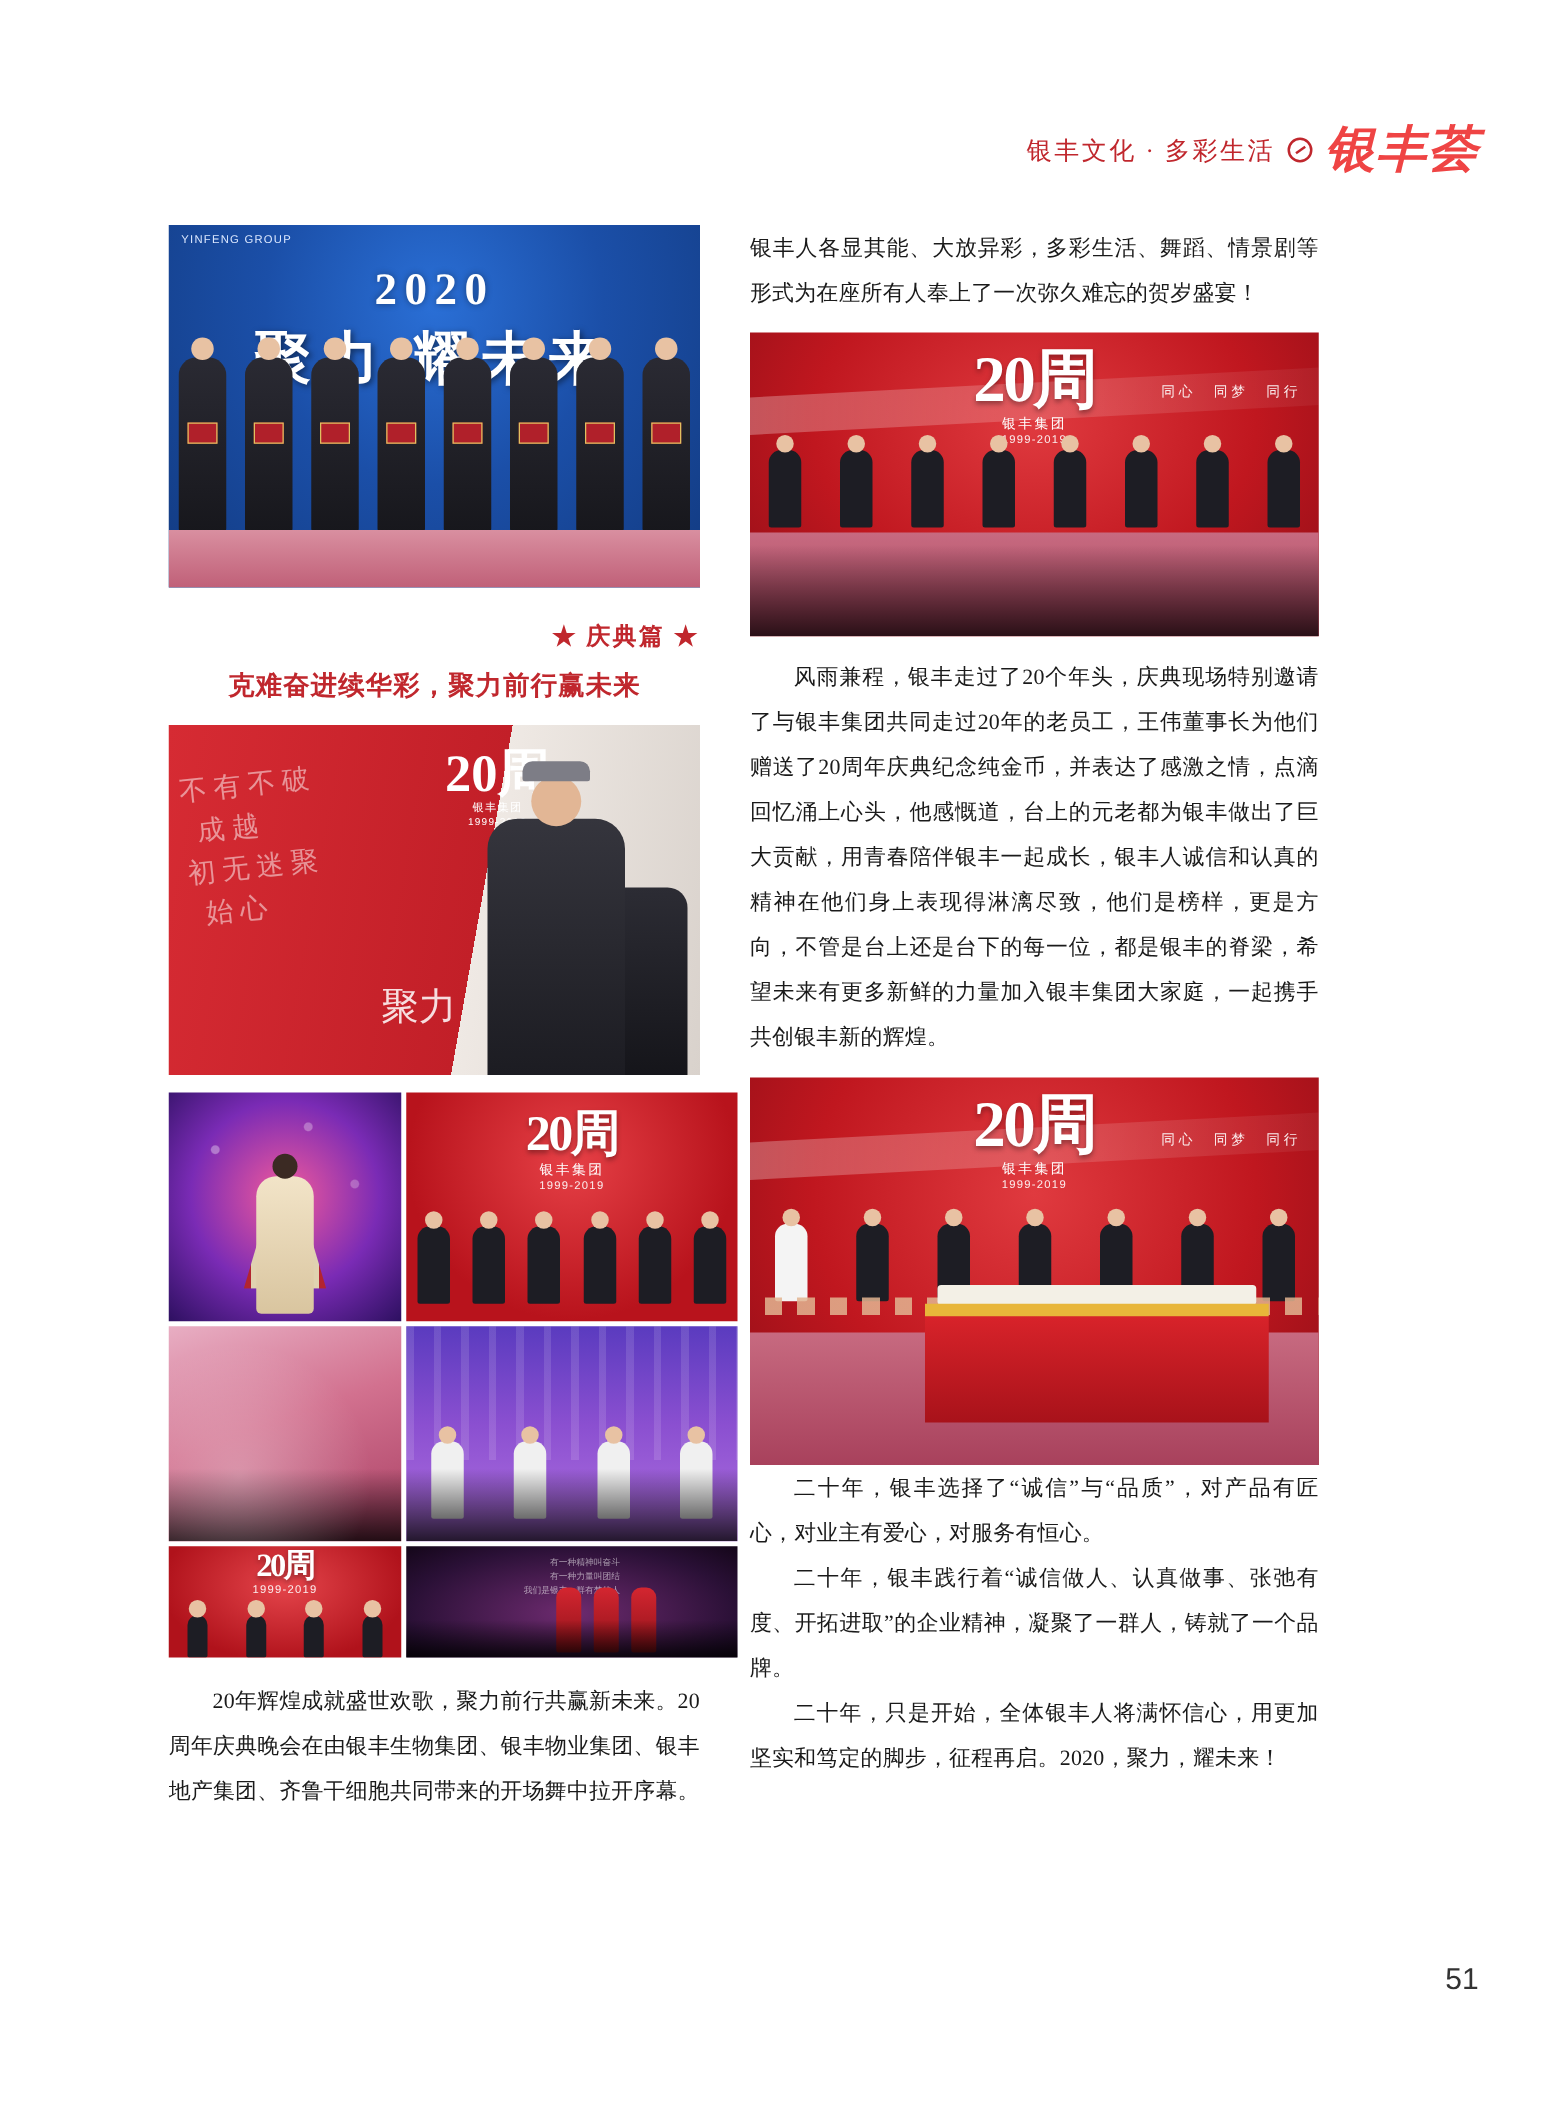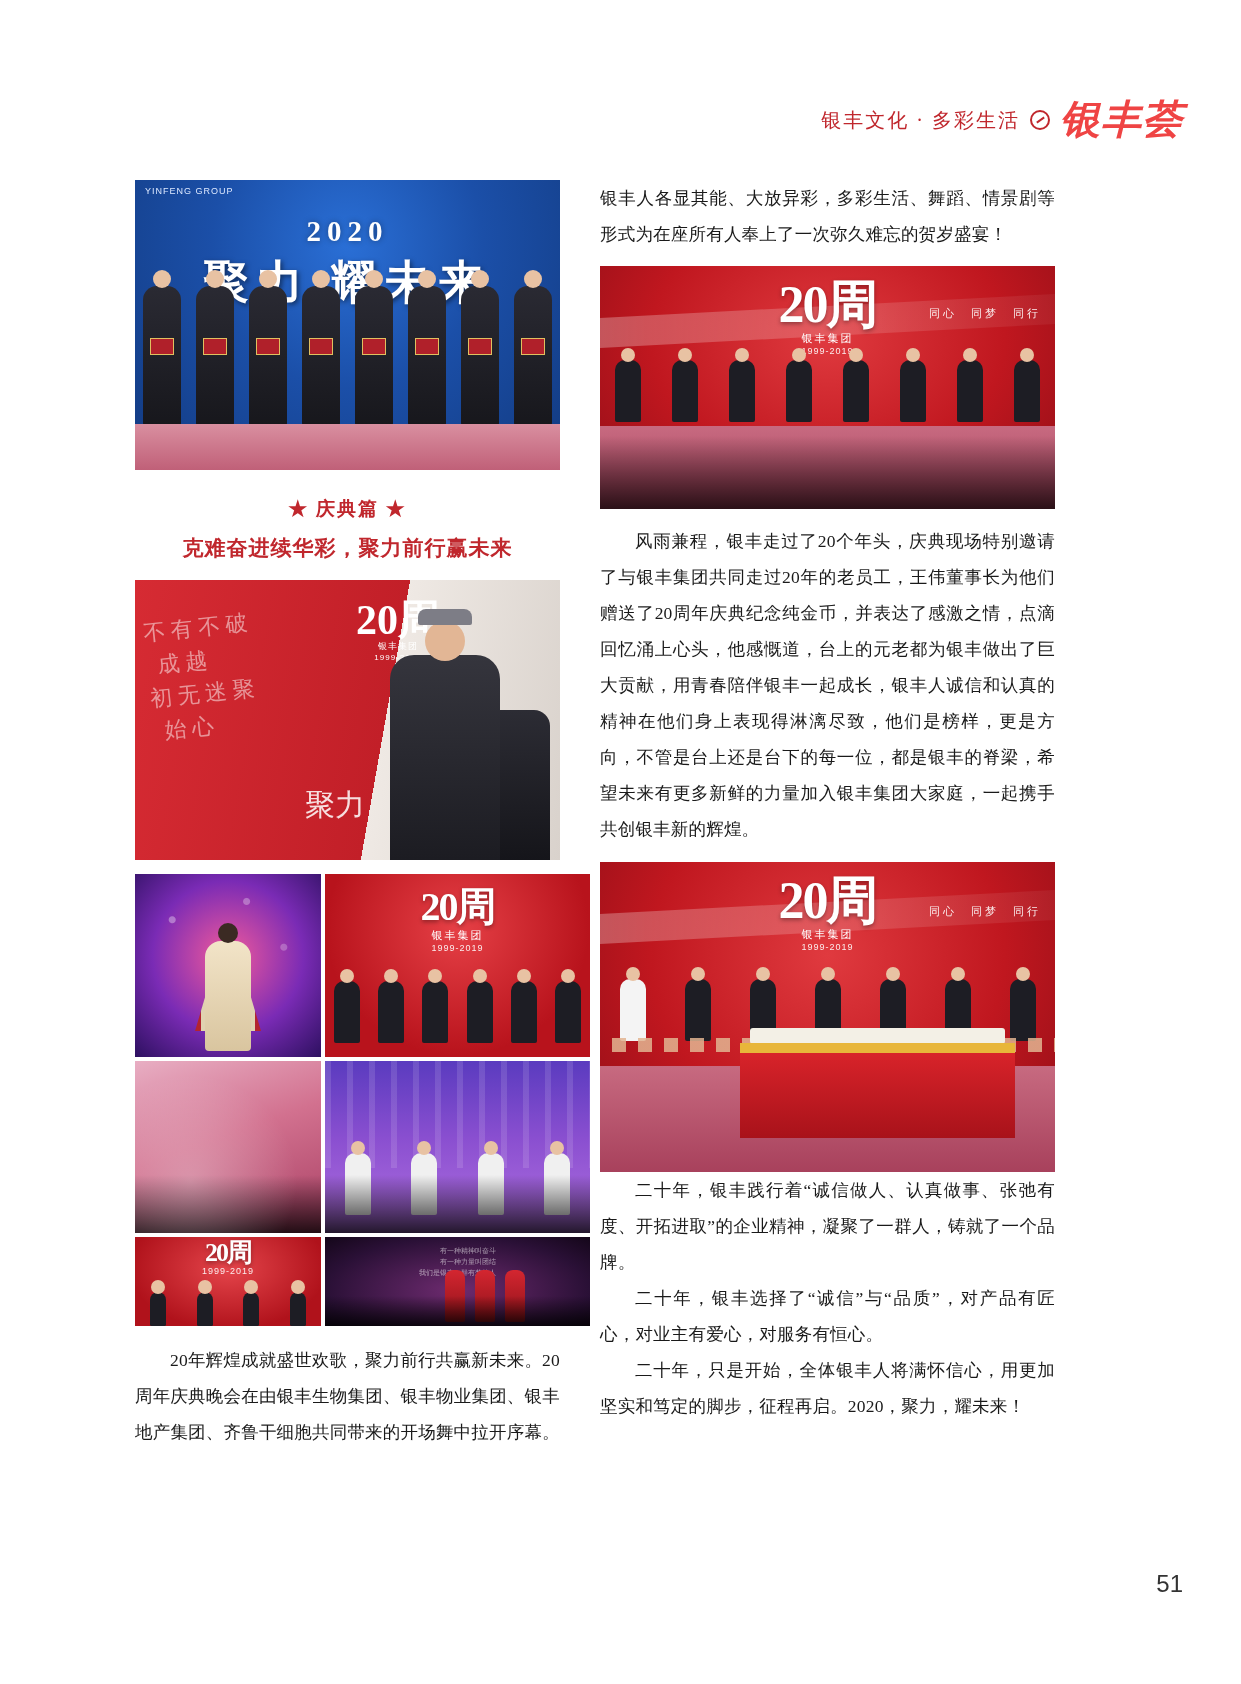--- a/index.html
+++ b/index.html
@@ -49,21 +49,21 @@
   
   .ph1 { height:290px; background:
       radial-gradient(ellipse at 50% 22%, #2a6fd6 0%, #1b4fa8 45%, #123a80 100%);
   }
   .ph1 .banner {
     position:absolute; left:0; right:0; top:10px; height:135px;
     display:flex; flex-direction:column; align-items:center; justify-content:center;
     color:#fff;
   }
   .ph1 .y2020 {
-    font-family:"Liberation Serif", serif; font-size:29px; font-weight:bold;
+    font-family:"Liberation Serif", serif; font-size:36px; font-weight:bold;
     letter-spacing:6px; color:#ffffff; text-shadow:0 0 6px rgba(0,0,0,.4);margin-top:13px;
   }
   .ph1 .slogan {
     font-family:"Liberation Serif", serif; font-size:46px; font-weight:bold;
     letter-spacing:8px; margin-top:4px;
     text-shadow:2px 2px 5px rgba(0,0,0,.5);
   }
   .ph1 .tinyLogo{
     position:absolute; left:10px; top:6px; font-size:9px; color:#dce8ff;
     letter-spacing:1px;
@@ -159,21 +159,21 @@
     position:absolute; right:10px; bottom:0; width:70px; height:150px;
     background:linear-gradient(#2c2c34,#15151a); border-radius:16px 16px 0 0;
   }
   .ph-sign .bg3{
     position:absolute; right:95px; bottom:0; width:62px; height:140px;
     background:linear-gradient(#34343c,#1a1a20); border-radius:14px 14px 0 0;
   }
 
   
   .cap-star {
-    text-align:center; color:#c0272d; font-weight:bold;
+    text-align:right; color:#c0272d; font-weight:bold;
     font-family:"Liberation Serif", serif;
     font-size:19px; letter-spacing:2px; margin:26px 0 12px;
   }
   .cap-sub {
     text-align:center; color:#c0272d; font-weight:bold;
     font-family:"Liberation Serif", serif;
     font-size:21px; letter-spacing:1px; margin-bottom:18px;
   }
 
   
@@ -425,19 +425,19 @@
         <div class="q"></div>
           <div class="q"></div>
           <div class="q"></div>
           <div class="q"></div>
       </div>
       <div class="hands"></div>
       <div class="cake"></div>
       <div class="table"></div>
     </div>
 
+    <p class="bt indent">二十年，银丰选择了“诚信”与“品质”，对产品有匠心，对业主有爱心，对服务有恒心。</p>
     <p class="bt indent">二十年，银丰践行着“诚信做人、认真做事、张弛有度、开拓进取”的企业精神，凝聚了一群人，铸就了一个品牌。</p>
-    <p class="bt indent">二十年，银丰选择了“诚信”与“品质”，对产品有匠心，对业主有爱心，对服务有恒心。</p>
     <p class="bt indent">二十年，只是开始，全体银丰人将满怀信心，用更加坚实和笃定的脚步，征程再启。2020，聚力，耀未来！</p>
   </div>
 
   <div class="pagenum">51</div>
 </div>
 
 </body></html>

